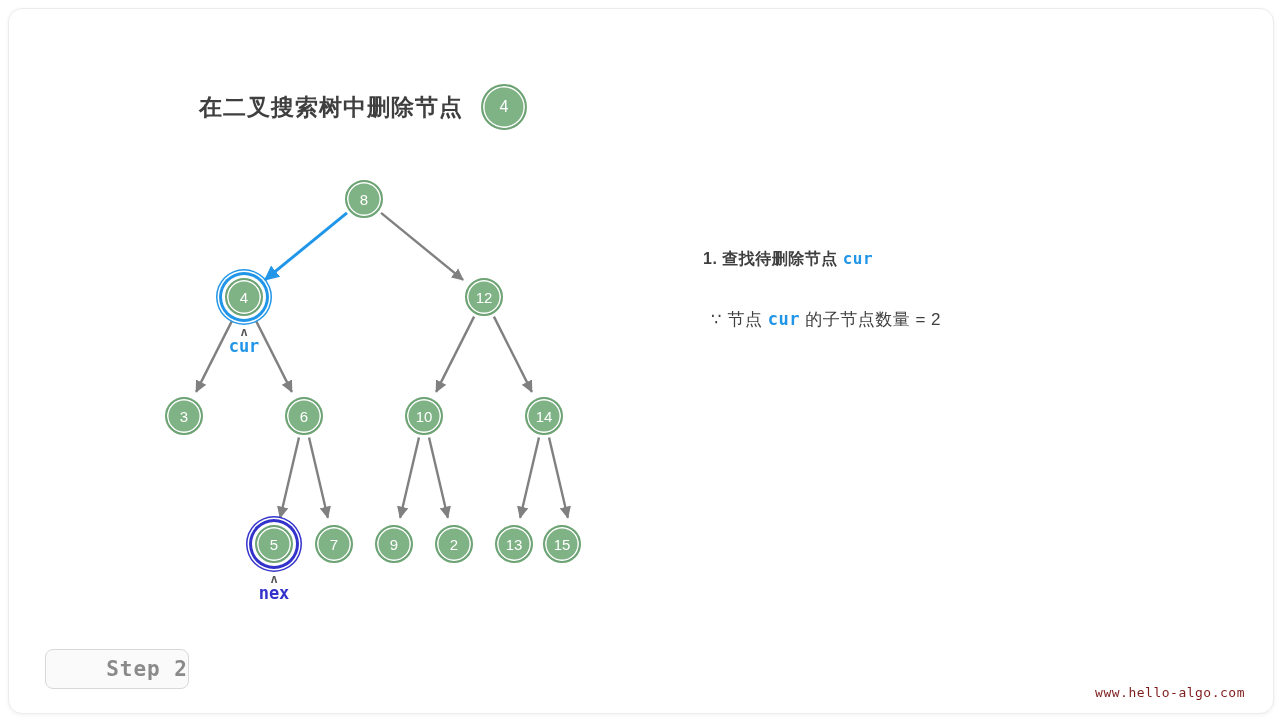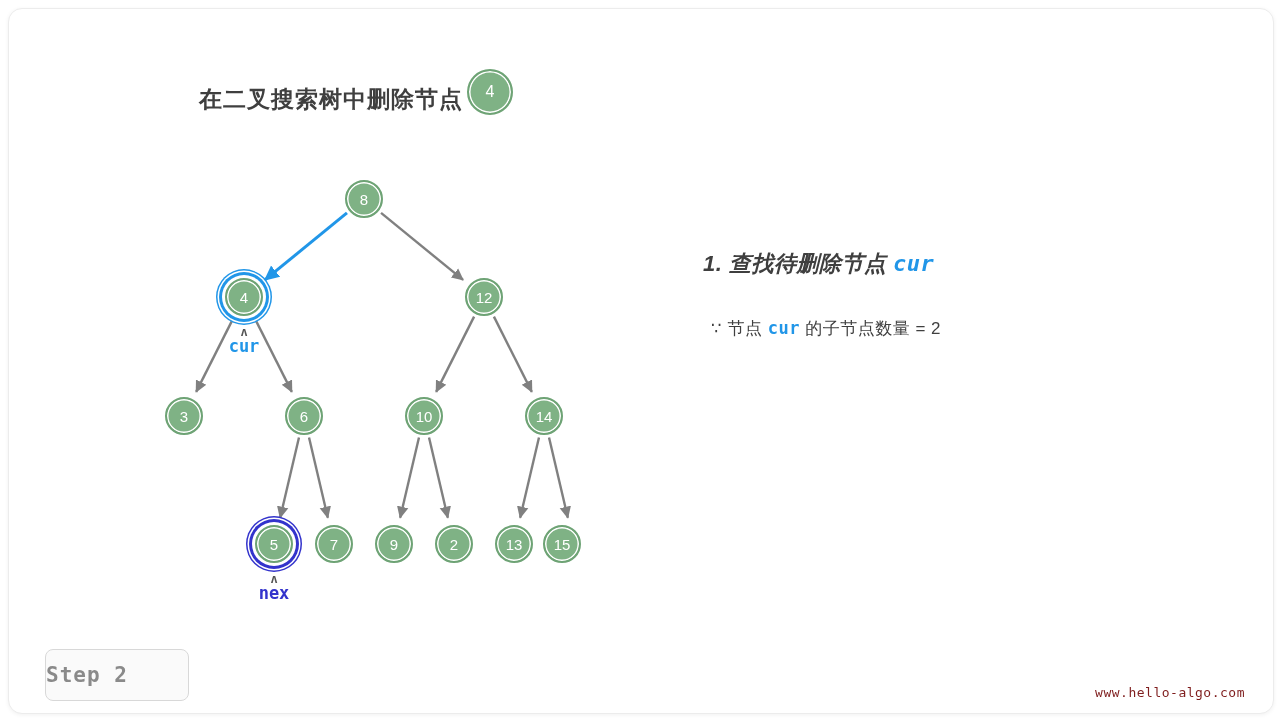--- a/index.html
+++ b/index.html
@@ -23,24 +23,24 @@
     border: 1px solid #ececec;
     border-radius: 14px;
     box-shadow: 0 1px 4px rgba(0,0,0,0.06);
     overflow: hidden;
   }
 
   
   #title-row {
     position: absolute;
     left: 190px;
-    top: 60px;
+    top: 75px;
     display: flex;
-    align-items: flex-end;
-    gap: 4px;
+    align-items: center;
+    gap: 18px;
   }
   #page-title {
     font-size: 23px;
     font-weight: bold;
     color: #3f3f3f;
     letter-spacing: 1px;
     white-space: nowrap;
   }
   .badge-circle {
     width: 42px;
@@ -120,25 +120,24 @@
 
   
   #panel {
     position: absolute;
     left: 694px;
     top: 240px;
     width: 530px;
   }
   .step-line {
     color: #3f3f3f;
-    font-size: 22px;
+    font-size: 16px;
     font-weight: bold;
     letter-spacing: 0.5px;
     white-space: nowrap;
-    font-style: italic;
   }
   .reason-line {
     color: #3f3f3f;
     font-size: 17px;
     letter-spacing: 0.5px;
     white-space: nowrap;
     margin-top: 38px;
     padding-left: 8px;
   }
   .reason-line .bold { font-weight: normal; }
@@ -160,27 +159,27 @@
   }
   .c-cur { color: #2196e8; }
   .c-nex { color: #3333cc; }
 
   
   #step-badge {
     position: absolute;
     left: 36px;
     top: 640px;
     width: 144px;
-    height: 52px;
+    height: 40px;
     border: 1px solid #d8d8d8;
     border-radius: 8px;
     background: #fafafa;
     display: flex;
     align-items: center;
-    justify-content: flex-start;
+    justify-content: flex-end;
     color: #8a8a8a;
     font-size: 21px;
     font-weight: bold;
     font-family: "DejaVu Sans Mono", "Liberation Mono", monospace;
     letter-spacing: 1px;
     box-sizing: border-box;
   }
   #footer {
     position: absolute;
     right: 28px;

